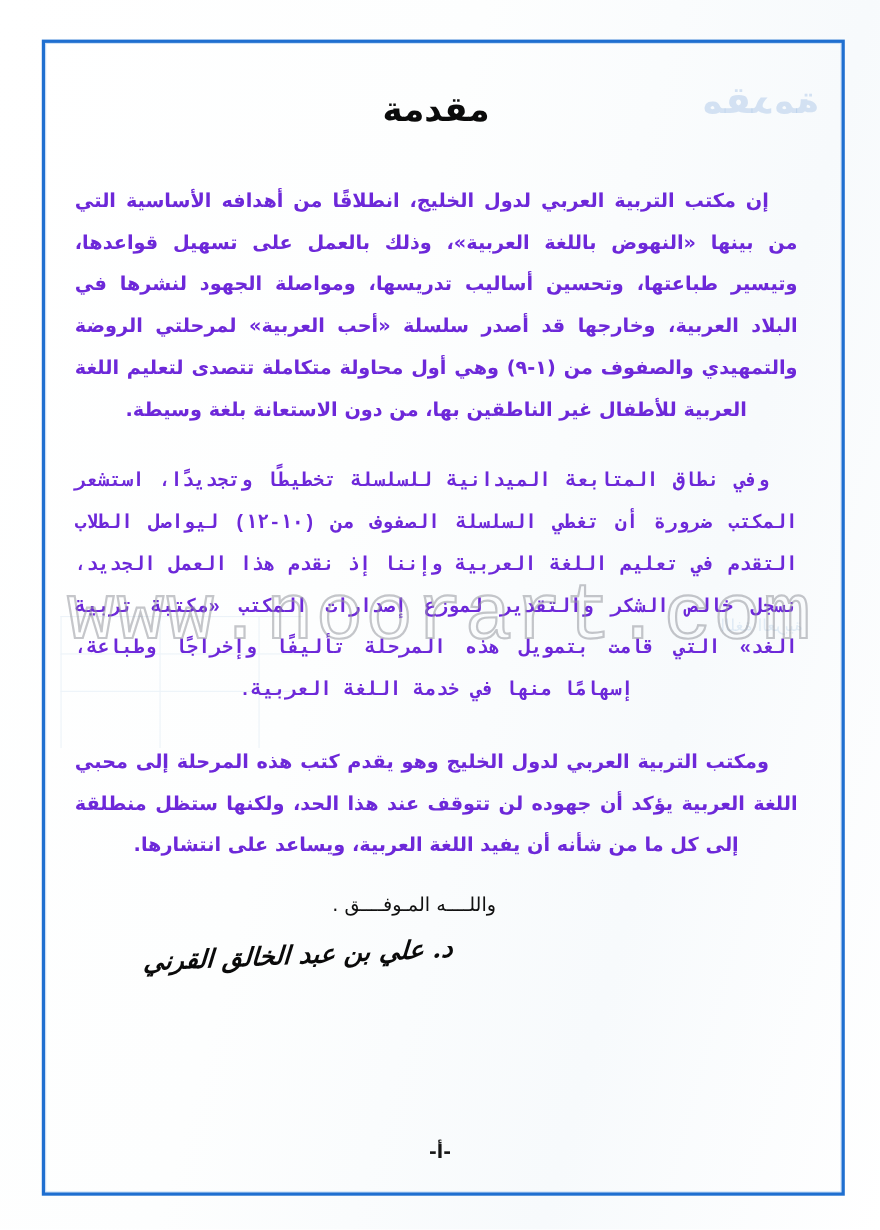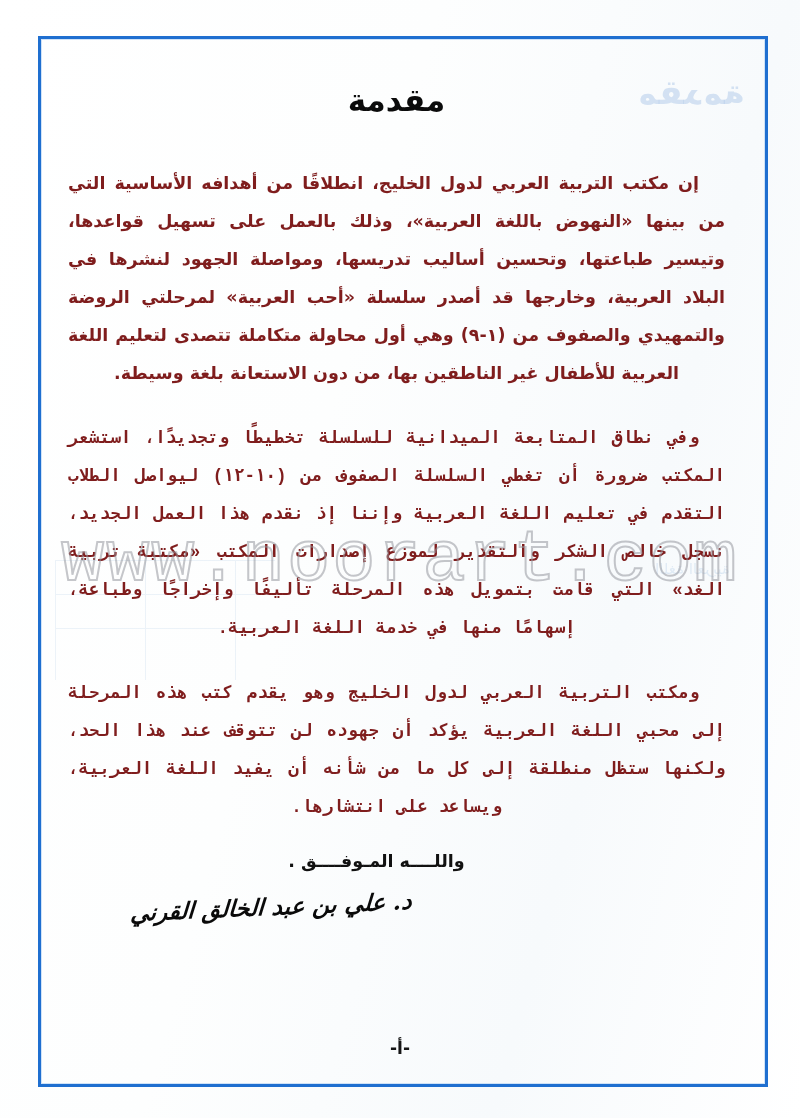--- a/index.html
+++ b/index.html
@@ -85,38 +85,38 @@
     font-size: 31px;
     font-weight: bold;
     color: #0b0b0b;
     margin: 22px 0 0 0;
     letter-spacing: 1px;
     font-family: "DejaVu Sans", "Liberation Sans", sans-serif;
   }
 
   .para {
     margin: 0;
-    color: #7f1d1d;
+    color: #6d28d9;
     font-size: 17.5px;
     line-height: 38px;
     text-align: justify;
     text-align-last: center;
     text-indent: 26px;
     font-family: "DejaVu Sans", "Liberation Sans", sans-serif;
     font-weight: 600;
   }
   .para.p1 { margin-top: 46px; }
   .para.p2 { margin-top: 27px; font-family: Liberation Mono, monospace; }
-  .para.p3 { margin-top: 27px; font-family: Liberation Mono, monospace; }
+  .para.p3 { margin-top: 27px; }
 
   .closing {
     margin-top: 25px;
     text-align: center;
     font-size: 17.5px;
-    font-weight: 700;
+    font-weight: 400;
     color: #111111;
     letter-spacing: 2px;
     padding-right: 40px;
   }
 
   .signature-wrap {
     margin-top: 22px;
     text-align: center;
     padding-right: 250px;
   }

